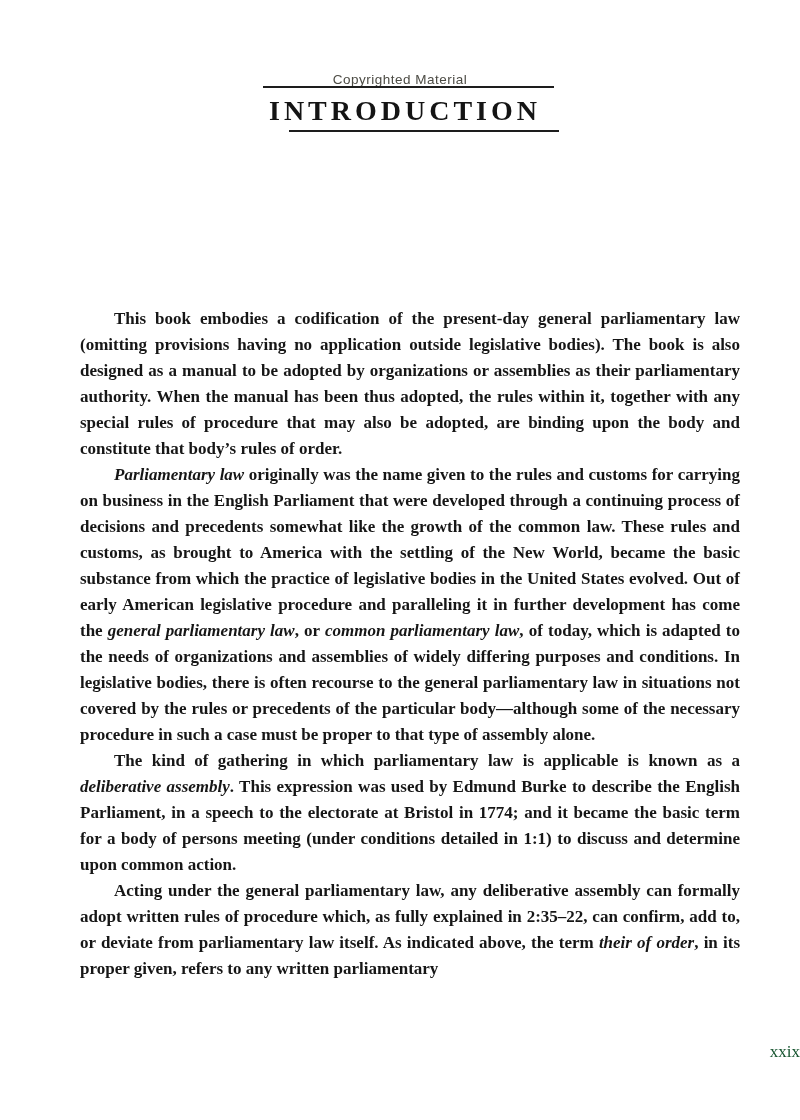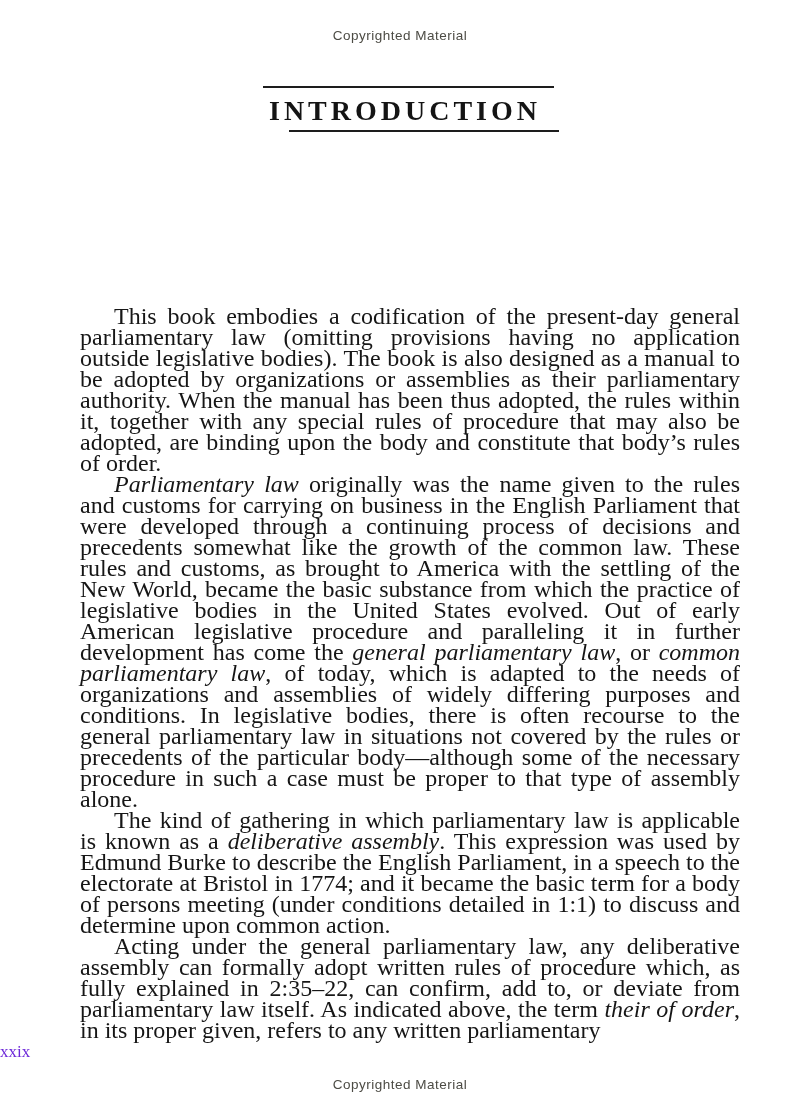--- a/index.html
+++ b/index.html
@@ -15,20 +15,21 @@
   }
   .copyright {
     position: absolute;
     left: 0;
     width: 100%;
     text-align: center;
     font-family: "Liberation Sans", sans-serif;
     font-size: 13.5px;
     letter-spacing: 0.5px;
     color: #4c4b44;
+    margin-top: 44px;
   }
   .copyright.top { top: 28px; }
   .copyright.bottom { top: 1077px; }
 
   .title-rule {
     position: absolute;
     height: 2px;
     background: #1d1d1d;
   }
   .title-rule.rule-top { top: 86px; left: 263px; width: 291px; }
@@ -44,39 +45,40 @@
     font-weight: 700;
     letter-spacing: 4px;
     color: #141414;
   }
 
   .body-text {
     position: absolute;
     top: 306px;
     left: 80px;
     width: 660px;
-    font-size: 24px;
-    line-height: 21px;
+    font-size: 17px;
+    line-height: 26px;
     text-align: justify;
     color: #161616;
+    font-weight: bold;
   }
   .body-text p {
     margin: 0;
     text-indent: 34px;
   }
   .body-text em { font-style: italic; }
 
   .page-number {
     position: absolute;
     top: 1042px;
     left: 0;
     width: 100%;
-    text-align: left;
+    text-align: right;
     font-size: 17px;
-    color: #6d28d9;
+    color: #14532d;
   }
 </style>
 </head>
 <body>
 
 <div class="page">
 
   <div class="copyright top">Copyrighted Material</div>
 
   <div class="title-rule rule-top"></div>

